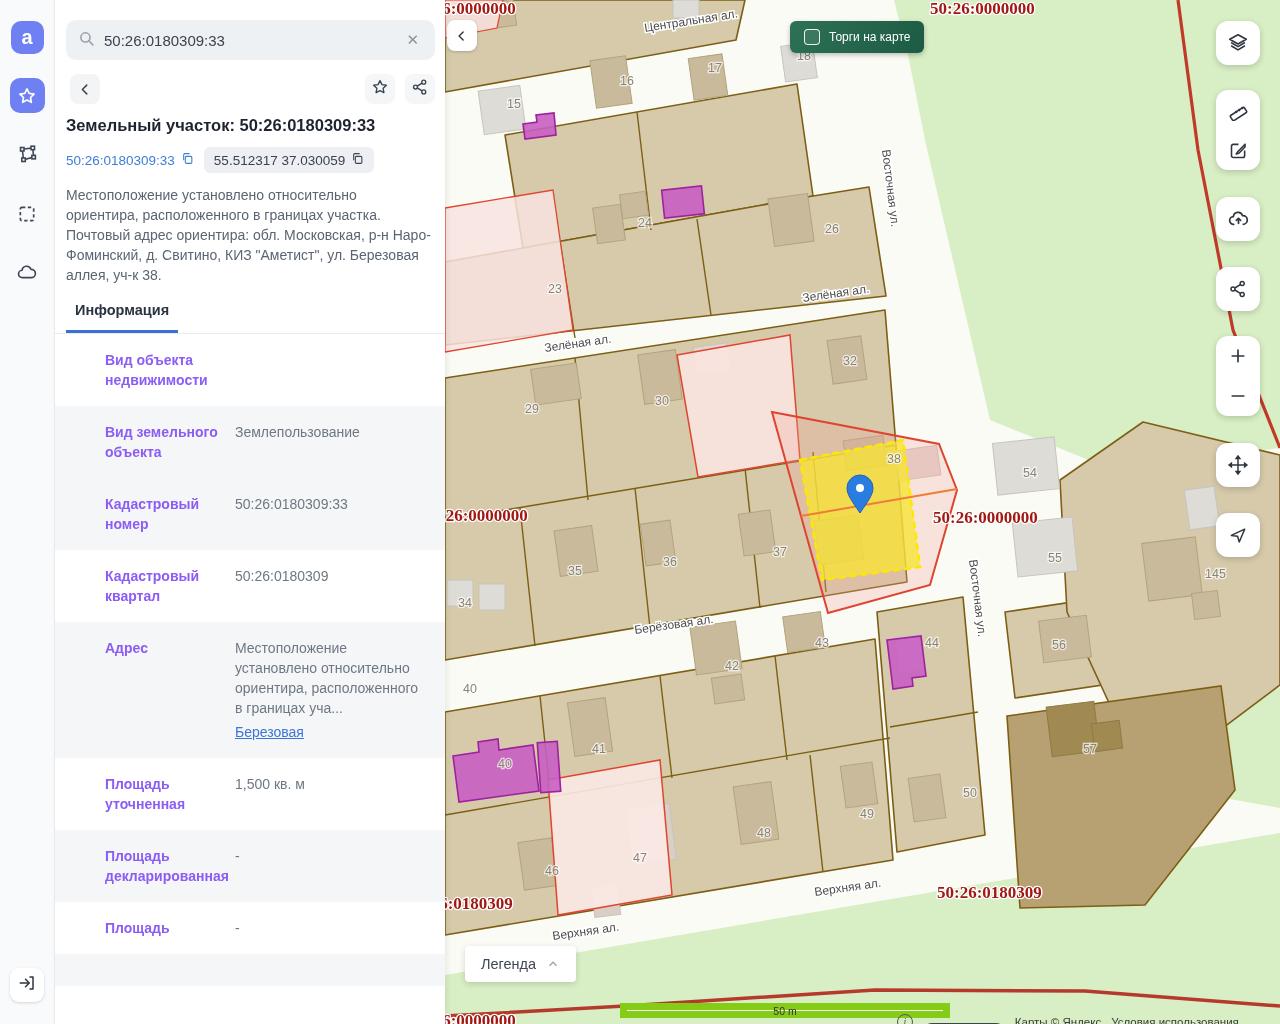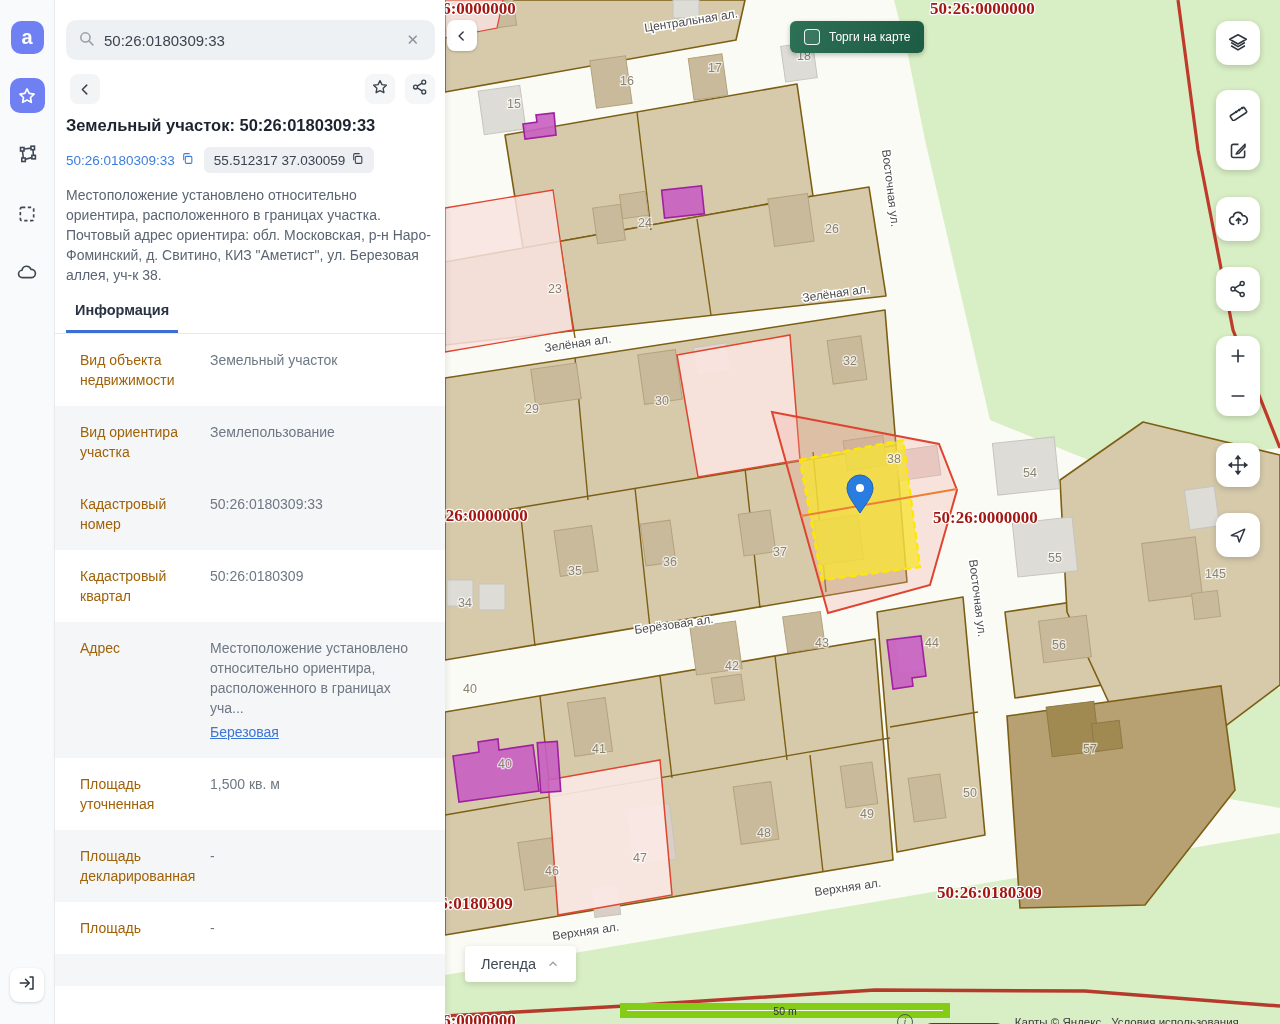--- a/index.html
+++ b/index.html
@@ -26,21 +26,21 @@
   .ptitle { margin:12px 11px 0 11px; font-size:16.5px; font-weight:bold; color:#1d2430; }
   .chips { display:flex; align-items:center; margin:12px 11px 0 11px; gap:10px; }
   .chip-link { display:flex; align-items:center; gap:6px; color:#3d7edb; font-size:13.5px; }
   .chip-gray { display:flex; align-items:center; gap:6px; background:#edeff2; border-radius:6px; padding:5px 10px; color:#3c4350; font-size:13.5px; }
   .pdesc { margin:12px 13px 0 11px; font-size:14px; line-height:20px; color:#5b6572; }
   .ptabs { margin-top:16px; border-bottom:1px solid #e8eaec; padding-left:11px; }
   .ptab { display:inline-block; padding:0 9px 12px 9px; font-size:14.5px; font-weight:bold; color:#2a3342; border-bottom:3px solid #3b6fd4; }
   .rows { }
   .irow { display:flex; padding:16px 20px 16px 25px; gap:8px; }
   .irow.alt { background:#f5f6f7; }
-  .irow .lab { width:122px; flex:0 0 122px; font-size:14px; line-height:20px; color:#a16207; font-weight:normal; }
+  .irow .lab { width:122px; flex:0 0 122px; font-size:14px; line-height:20px; color:#8b5cf6; font-weight:bold;margin-left:25px; }
   .irow .val { flex:1; font-size:14px; line-height:20px; color:#6e7884; }
   .irow .val a { color:#3b76d6; text-decoration:underline; display:inline-block; margin-top:4px; font-size:14px; }
 
   
   .map { position:relative; flex:1; height:100%; background:#fbfbf6; overflow:hidden; }
   .map svg.base { position:absolute; left:0; top:0; }
   .qlab { font-family:"Liberation Serif",serif; font-weight:bold; font-size:17px; fill:#a21914; paint-order:stroke; stroke:#ffffff; stroke-width:2.5px; }
   .slab { font-size:12px; fill:#4c4c4c; paint-order:stroke; stroke:#ffffff; stroke-width:3px; }
   .nlab { font-size:12.5px; fill:#8b8372; paint-order:stroke; stroke:rgba(255,255,255,.7); stroke-width:2.5px; }
 
@@ -173,24 +173,23 @@
 
     <p class="pdesc">Местоположение установлено относительно ориентира, расположенного в границах участка. Почтовый адрес ориентира: обл. Московская, р-н Наро-Фоминский, д. Свитино, КИЗ "Аметист", ул. Березовая аллея, уч-к 38.</p>
 
     <div class="ptabs">
       <span class="ptab">Информация</span>
     </div>
 
     <div class="rows" id="info-rows">
         <div class="irow">
           <div class="lab">Вид объекта недвижимости</div>
-          <div class="val">Земельный участок</div>
         </div>
         <div class="irow alt">
-          <div class="lab">Вид ориентира участка</div>
+          <div class="lab">Вид земельного объекта</div>
           <div class="val">Землепользование</div>
         </div>
         <div class="irow alt">
           <div class="lab">Кадастровый номер</div>
           <div class="val">50:26:0180309:33</div>
         </div>
         <div class="irow">
           <div class="lab">Кадастровый квартал</div>
           <div class="val">50:26:0180309</div>
         </div>

